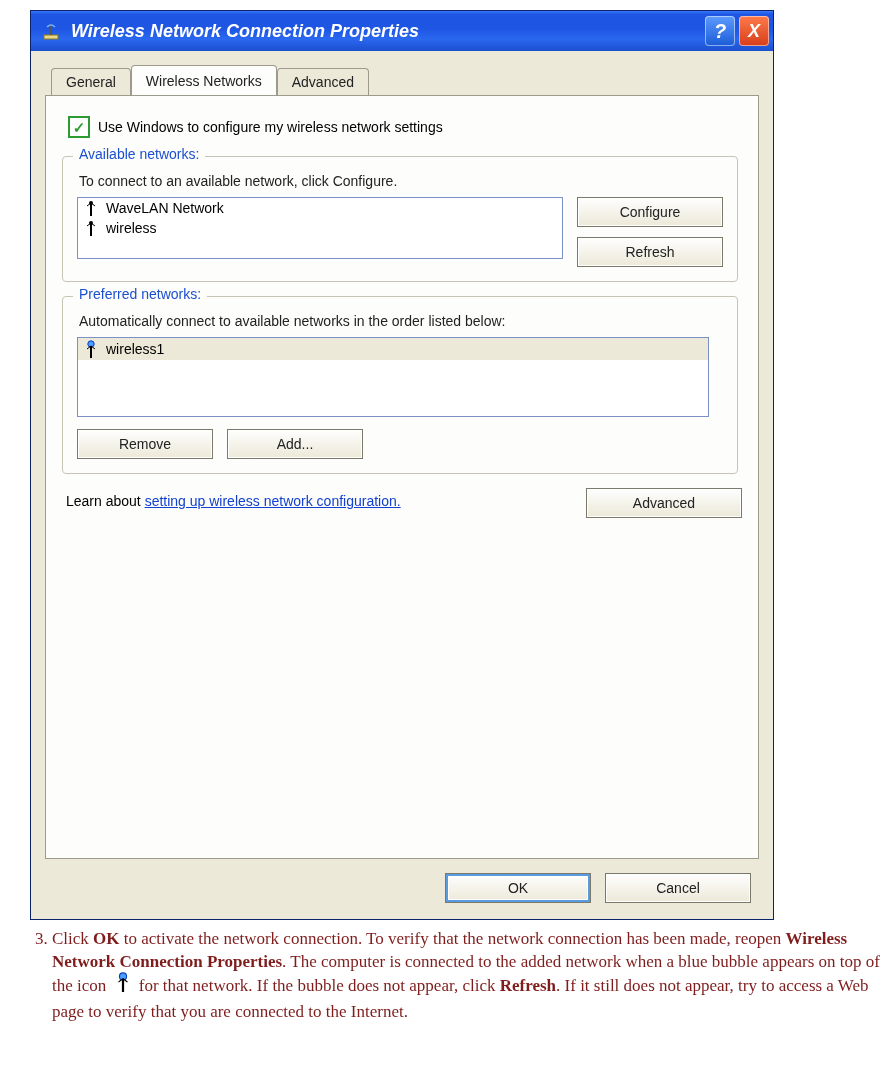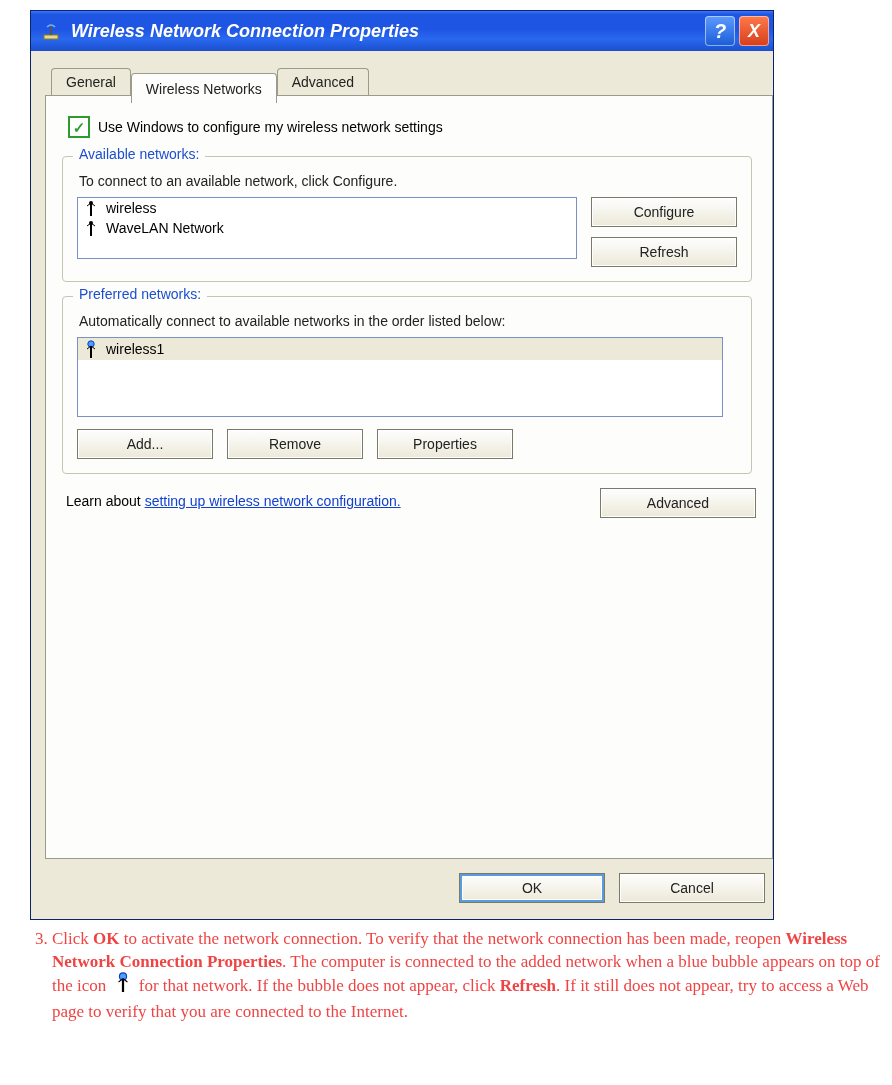--- a/index.html
+++ b/index.html
@@ -44,21 +44,21 @@
     border-radius: 4px;
     margin-left: 4px;
     display:flex;align-items:center;justify-content:center;
     font-weight:bold;
     color:#fff;
     box-shadow: inset 0 0 0 1px rgba(255,255,255,.5);
   }
   .tb-help { background: linear-gradient(to bottom,#5d9bff,#1b5cd6); font-size:20px; }
   .tb-close { background: linear-gradient(to bottom,#ff7a4a,#d63e1b); font-size:18px; }
   .client {
-    padding: 14px 0 10px 14px;
+    padding: 14px 14px 10px 14px;
     background: #ece9d8;
   }
   
   .tabstrip {
     display: flex;
     align-items: flex-end;
     margin-left: 6px;
   }
   .tab {
     background: #ece9d8;
@@ -70,21 +70,21 @@
     margin-right: 0px;
     position: relative;
     top: 1px;
     color:#222;
   }
   .tab.active {
     background: #fdfdfb;
     border-color: #9c9a8c;
     z-index: 2;
     padding-top: 7px;
-    top: 8px;
+    top: 0;
   }
   .tabpanel {
     border: 1px solid #9c9a8c;
     background: #fdfdfb;
     padding: 18px 16px 14px 16px;
     min-height: 730px;
     position: relative;
   }
   
   .cbrow { display:flex; align-items:center; margin: 2px 0 18px 6px; font-size:14px;}
@@ -149,21 +149,21 @@
   .dlg-btns { display:flex; justify-content:flex-end; gap:14px; padding: 14px 8px 6px 0; }
   .dlg-btns .xpbtn { min-width: 120px; }
   .ok-btn { box-shadow: inset 0 0 0 2px #5a9be0, inset 0 0 0 3px #fff; }
   
   ol.instructions {
     margin: 8px 0 0 0;
     padding-left: 22px;
     font-family: "Times New Roman", serif;
     font-size: 17px;
     line-height: 1.35;
-    color:#ef4444;
+    color:#7f1d1d;
   }
   ol.instructions li { margin-top: 6px; }
   .inline-icon {
     display:inline-block;vertical-align:middle;margin:0 4px;position:relative;top:-2px;
   }
 </style>
 </head>
 <body>
 
 <div class="doc-area">
@@ -210,32 +210,32 @@
             <div class="listbox">
               <div class="listrow">
                 <span class="ant-icon">
                   <svg width="12" height="16" viewBox="0 0 12 16">
                       <line x1="6" y1="4" x2="6" y2="16" stroke="#000" stroke-width="2"></line>
                       <circle cx="6" cy="3" r="2" fill="#000"></circle>
                       <line x1="2" y1="6" x2="6" y2="3" stroke="#000"></line>
                       <line x1="10" y1="6" x2="6" y2="3" stroke="#000"></line>
                     </svg>
                 </span>
-                <span>wireless</span>
+                <span>WaveLAN Network</span>
               </div>
               <div class="listrow">
                 <span class="ant-icon">
                   <svg width="12" height="16" viewBox="0 0 12 16">
                       <line x1="6" y1="4" x2="6" y2="16" stroke="#000" stroke-width="2"></line>
                       <circle cx="6" cy="3" r="2" fill="#000"></circle>
                       <line x1="2" y1="6" x2="6" y2="3" stroke="#000"></line>
                       <line x1="10" y1="6" x2="6" y2="3" stroke="#000"></line>
                     </svg>
                 </span>
-                <span>WaveLAN Network</span>
+                <span>wireless</span>
               </div>
             </div>
             <div class="row-buttons">
               <div class="xpbtn">Configure</div>
               <div class="xpbtn">Refresh</div>
             </div>
           </div>
         </div>
 
         <div class="groupbox">
@@ -252,23 +252,22 @@
                       <line x1="11" y1="9" x2="7" y2="6" stroke="#000"></line>
                   </svg>
                 </span>
                 <span>wireless1</span>
               </div>
             </div>
             <div class="row-buttons">
             </div>
           </div>
           <div class="btnrow">
+            <div class="xpbtn">Remove</div>
             <div class="xpbtn">Add...</div>
-            <div class="xpbtn">Remove</div>
-            <div class="xpbtn">Properties</div>
           </div>
         </div>
 
         <div class="adv-row">
           <div class="learn">
             <span>Learn about </span><a href="#">setting up wireless network configuration.</a>
           </div>
           <div class="xpbtn" style="min-width:130px">Advanced</div>
         </div>
 

